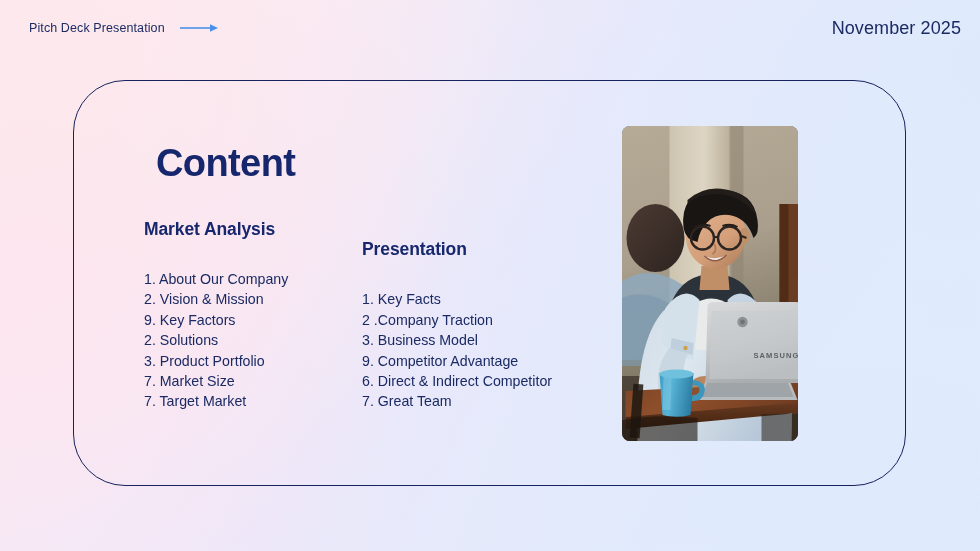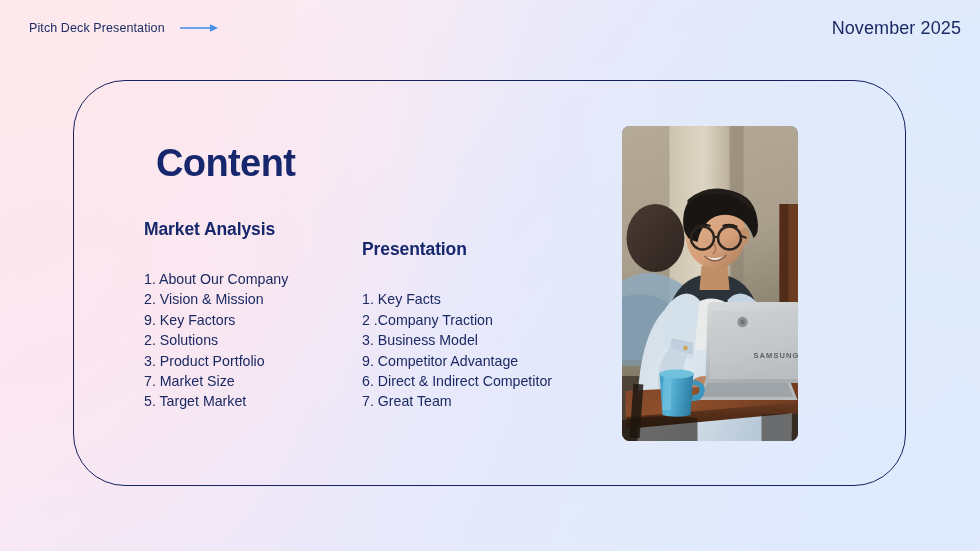--- a/index.html
+++ b/index.html
@@ -161,21 +161,21 @@
 
     <div class="column col-left">
       <div class="column-heading">Market Analysis</div>
       <ul class="item-list">
         <li>1. About Our Company</li>
         <li>2. Vision &amp; Mission</li>
         <li>9. Key Factors</li>
         <li>2. Solutions</li>
         <li>3. Product Portfolio</li>
         <li>7. Market Size</li>
-        <li>5. Target Market</li>
+        <li>7. Target Market</li>
       </ul>
     </div>
 
     <div class="column col-right">
       <div class="column-heading">Presentation</div>
       <ul class="item-list">
         <li>1. Key Facts</li>
         <li>2 .Company Traction</li>
         <li>3. Business Model</li>
         <li>9. Competitor Advantage</li>

